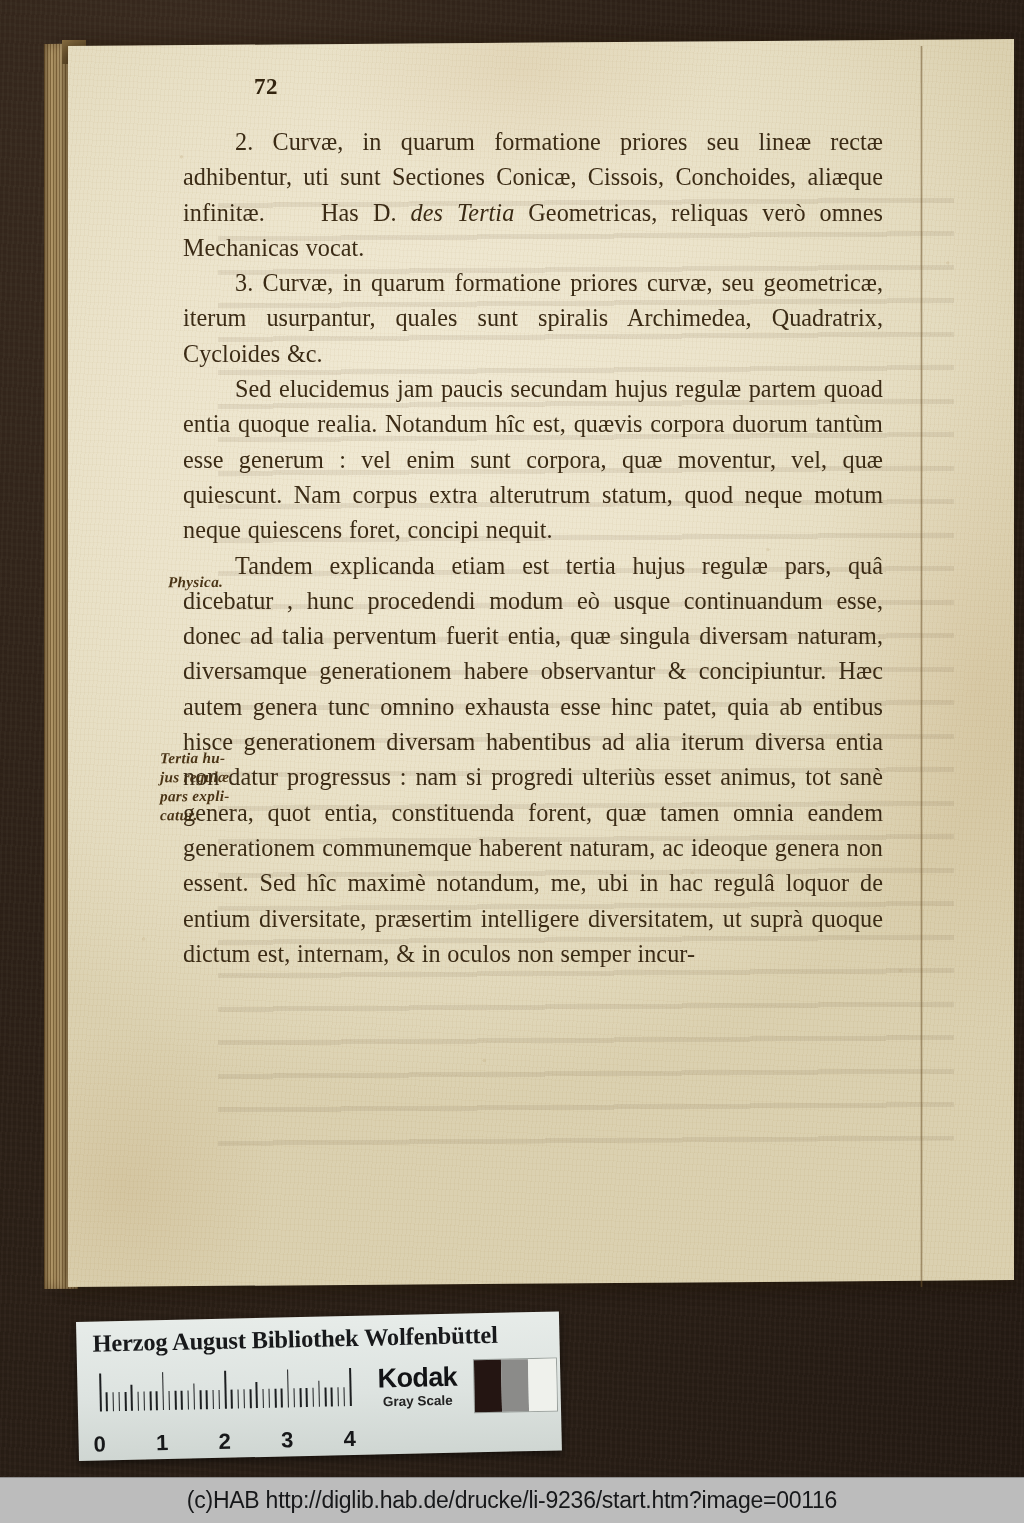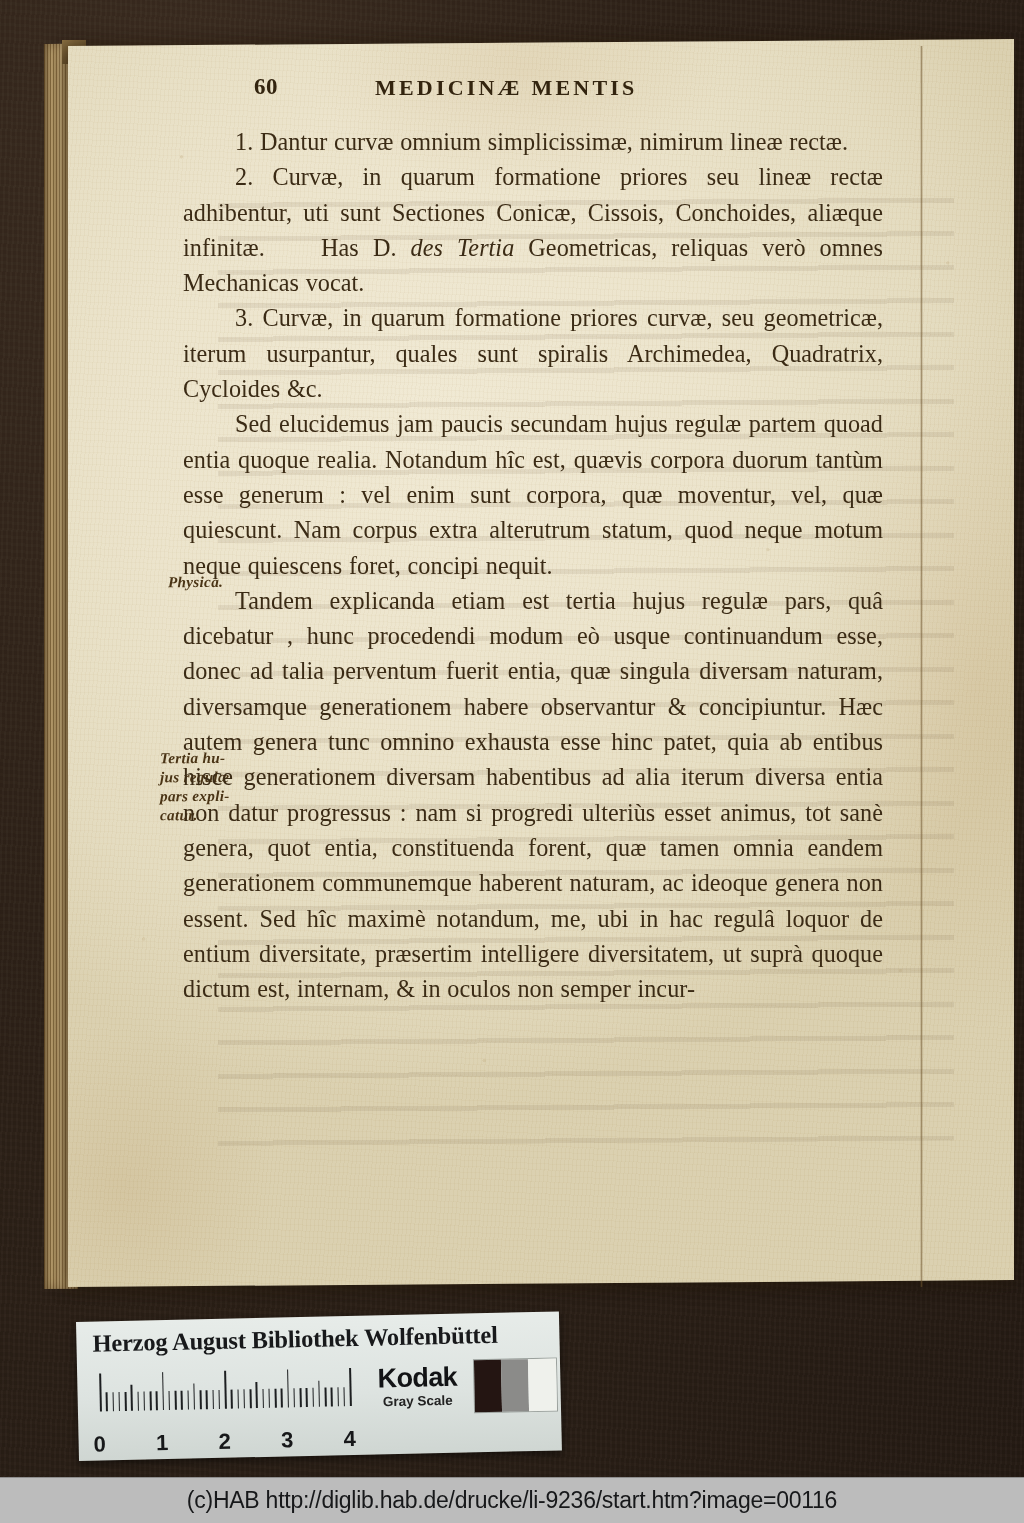--- a/index.html
+++ b/index.html
@@ -211,25 +211,23 @@
 <div class="margin-note" id="note-tertia">
   <span>Tertia hu-</span><br>
   <span>jus regulæ</span><br>
   <span>pars expli-</span><br>
   <span>catur.</span>
 </div>
 
 <div id="textblock">
 
   <div class="folio-line">
-    <div class="folio-num">60</div>
-    <div class="running-head">MEDICINÆ MENTIS</div>
+    <div class="folio-num">72</div>
   </div>
 
-  <p class="para ind">1. Dantur curvæ omnium simplicissimæ, nimirum lineæ rectæ.</p>
 
   <p class="para ind">
     <span>2. Curvæ, in quarum formatione priores seu lineæ rectæ adhibentur, uti sunt Sectiones Conicæ, Cissois, Conchoides, aliæque infinitæ. &nbsp; &nbsp;Has D. </span><span class="ital">des Tertia</span><span> Geometricas, reliquas verò omnes Mechanicas vocat.</span>
   </p>
 
   <p class="para ind">3. Curvæ, in quarum formatione priores curvæ, seu geometricæ, iterum usurpantur, quales sunt spiralis Archimedea, Quadratrix, Cycloides &amp;c.</p>
 
 
 
   <p class="para ind">Sed elucidemus jam paucis secundam hujus regulæ partem quoad entia quoque realia.    Notandum hîc est, quævis corpora duorum tantùm esse generum :  vel enim sunt corpora, quæ moventur, vel, quæ quiescunt.    Nam corpus extra alterutrum statum, quod neque motum neque quiescens foret, concipi nequit.</p>

